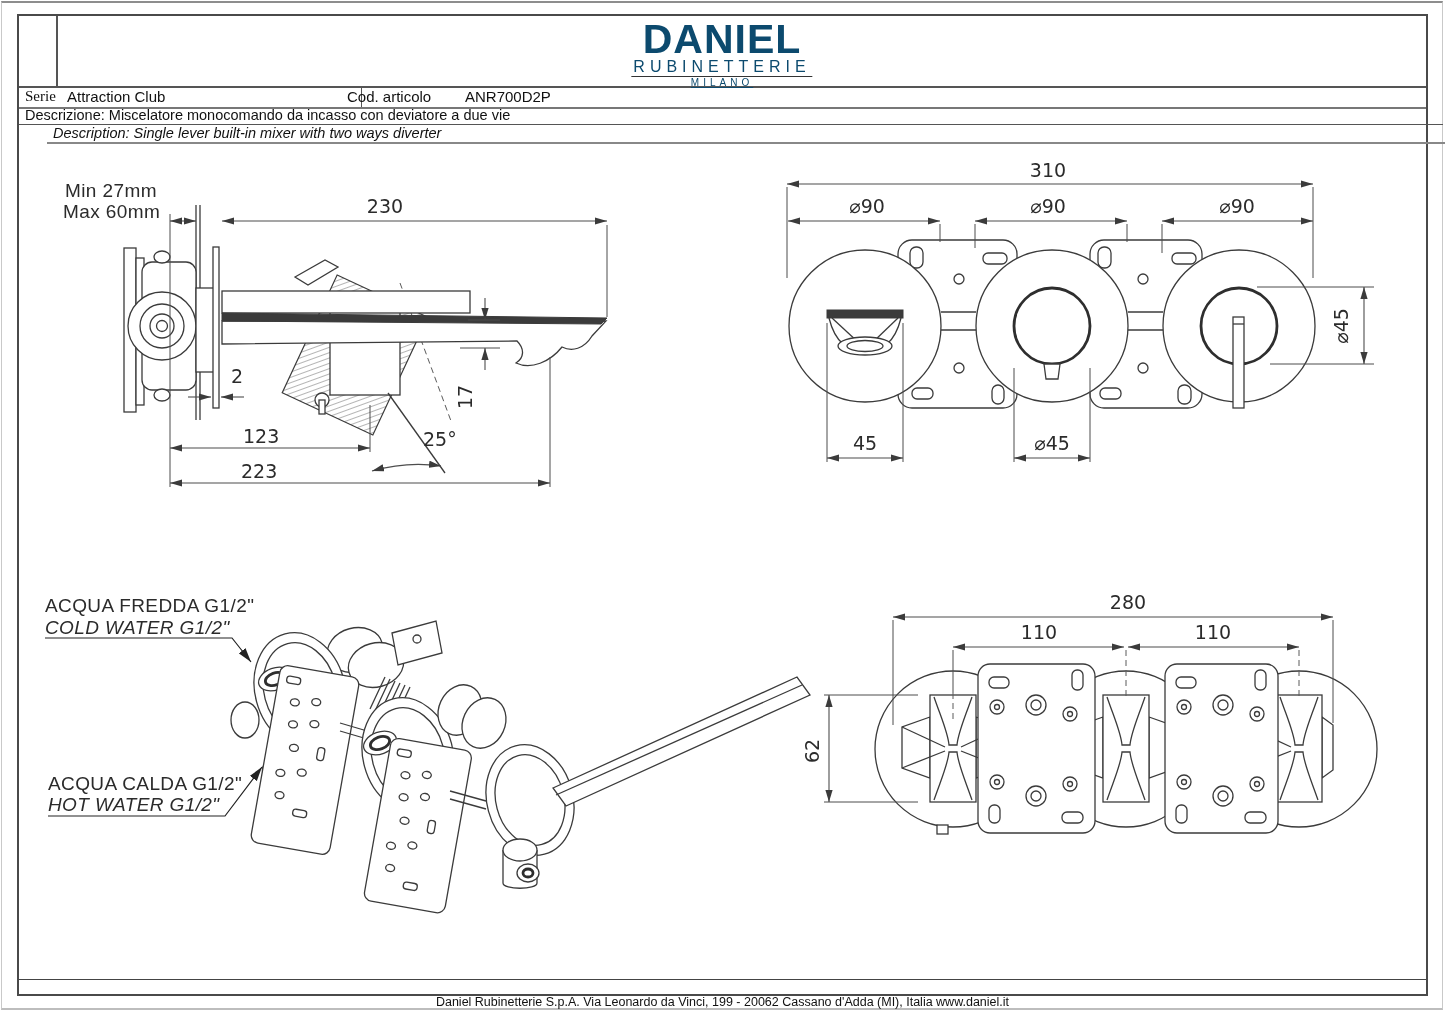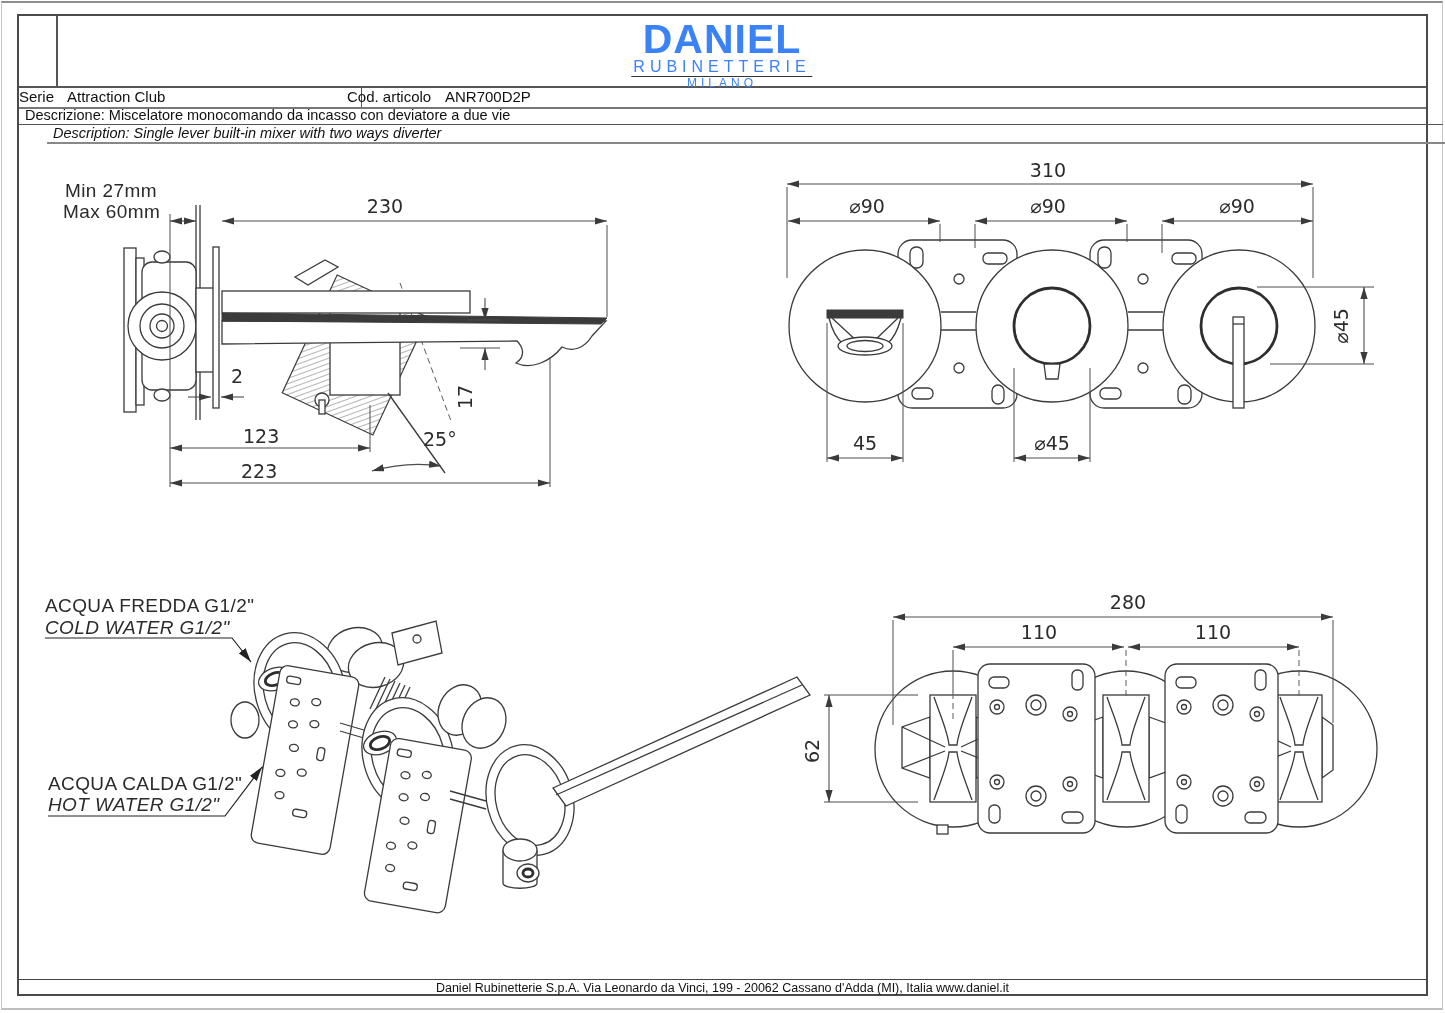--- a/index.html
+++ b/index.html
@@ -6,36 +6,36 @@
   .page{position:relative;width:1445px;height:1013px;background:#fff;
         font-family:"Liberation Sans",sans-serif;overflow:hidden;}
   .page-edge{position:absolute;left:1px;top:1px;right:2px;bottom:3px;
         border-top:2px solid #8d8d8d;border-left:1px solid #c9c9c9;
         border-right:1px solid #c9c9c9;border-bottom:2px solid #bdbdbd;}
   .frame{position:absolute;left:17px;top:14px;width:1411px;height:982px;
         border:2px solid #4a4a4a;box-sizing:border-box;background:#fff;}
   
   .logo-row{position:absolute;left:0;top:0;width:100%;height:70px;border-bottom:2px solid #555;}
   .logo-inset{position:absolute;left:37px;top:0;height:70px;border-left:2px solid #555;}
-  .logo{position:absolute;left:703px;top:4px;transform:translateX(-50%);text-align:center;color:#3b82f6;}
+  .logo{position:absolute;left:703px;top:4px;transform:translateX(-50%);text-align:center;color:#0c4a6e;}
   .logo-daniel{font-size:41px;font-weight:700;letter-spacing:1px;line-height:38px;}
   .logo-rubinetterie{font-size:16px;font-weight:400;letter-spacing:5px;line-height:17px;
         border-bottom:1.5px solid #333;padding:0 2px 1px 2px;display:inline-block;}
-  .logo-milano{font-size:12px;letter-spacing:4px;line-height:12px;}
+  .logo-milano{font-size:10px;letter-spacing:4px;line-height:12px;text-decoration:underline;}
   .serie-row{position:absolute;left:0;top:70px;width:100%;height:21px;border-bottom:2px solid #777;
         font-size:15px;color:#111;}
   .serie-divider{position:absolute;left:342px;top:0;height:21px;border-left:1.5px solid #555;}
   .t-label{position:absolute;top:2px;white-space:nowrap;}
   .desc-row{position:absolute;left:0;width:100%;height:17px;font-size:14.5px;color:#111;}
   .desc-row .t-label{top:0px;}
   .row-desc-it{top:91px;border-bottom:1.5px solid #555;padding-left:17px;}
   .row-desc-en{top:108.5px;border-bottom:2px solid #888;font-style:italic;margin-left:28px;}
   
   .footer-row{position:absolute;left:0;top:963px;width:100%;height:16px;border-top:1.5px solid #444;
-        text-align:center;font-size:12.5px;color:#111;padding-top:1px;}
+        text-align:center;font-size:12.5px;color:#111;padding-top:15px;}
   
   svg{position:absolute;overflow:visible;}
   svg text{font-family:"DejaVu Sans","Liberation Sans",sans-serif;font-size:19px;fill:#2b2b2b;}
   svg text.lbl{font-family:"Liberation Sans",sans-serif;font-size:19px;letter-spacing:0.4px;}
   svg text.ital{font-style:italic;}
   .ln{stroke:#3b3b3b;stroke-width:1.3;fill:none;}
   .lnw{stroke:#3b3b3b;stroke-width:1.3;fill:#fff;}
   .thick{stroke:#2e2e2e;stroke-width:2.8;fill:none;}
   .dim{stroke:#4d4d4d;stroke-width:1.1;fill:none;}
   .ext{stroke:#4d4d4d;stroke-width:1;fill:none;}
@@ -51,25 +51,25 @@
 
     <div class="logo-row">
       <div class="logo-inset"></div>
       <div class="logo">
         <div class="logo-daniel">DANIEL</div>
         <div class="logo-rubinetterie">RUBINETTERIE</div>
         <div class="logo-milano">MILANO</div>
       </div>
     </div>
     <div class="serie-row">
-      <span class="t-label" style="left:0;">Serie</span>
+      <span class="t-label" style="left:6px;font-family:Liberation Serif, serif;">Serie</span>
       <span class="t-label" style="left:48px;">Attraction Club</span>
       <span class="serie-divider"></span>
       <span class="t-label" style="left:328px;">Cod. articolo</span>
-      <span class="t-label" style="left:426px;">ANR700D2P</span>
+      <span class="t-label" style="left:446px;">ANR700D2P</span>
     </div>
     <div class="desc-row row-desc-it">
       <span class="t-label" style="left:6px;">Descrizione: Miscelatore monocomando da incasso con deviatore a due vie</span>
     </div>
     <div class="desc-row row-desc-en">
       <span class="t-label" style="left:6px;">Description: Single lever built-in mixer with two ways diverter</span>
     </div>
 
     <div class="footer-row">
       <span>Daniel Rubinetterie S.p.A. Via Leonardo da Vinci, 199 - 20062 Cassano d'Adda (MI), Italia www.daniel.it</span>

